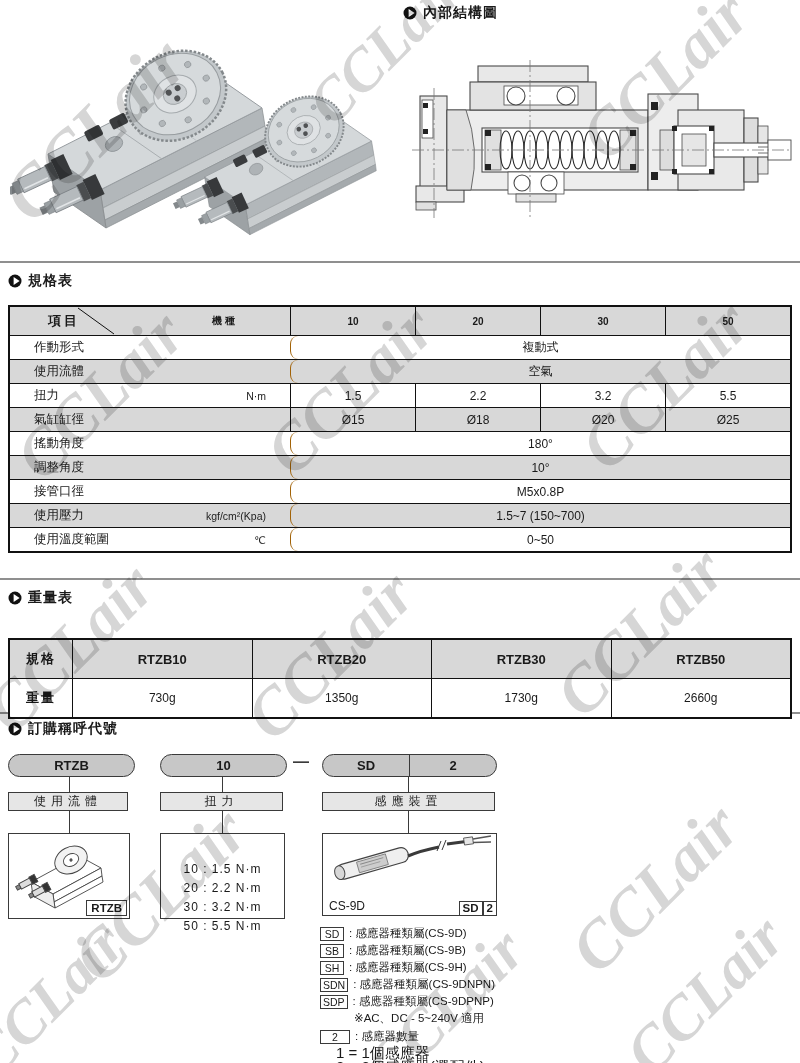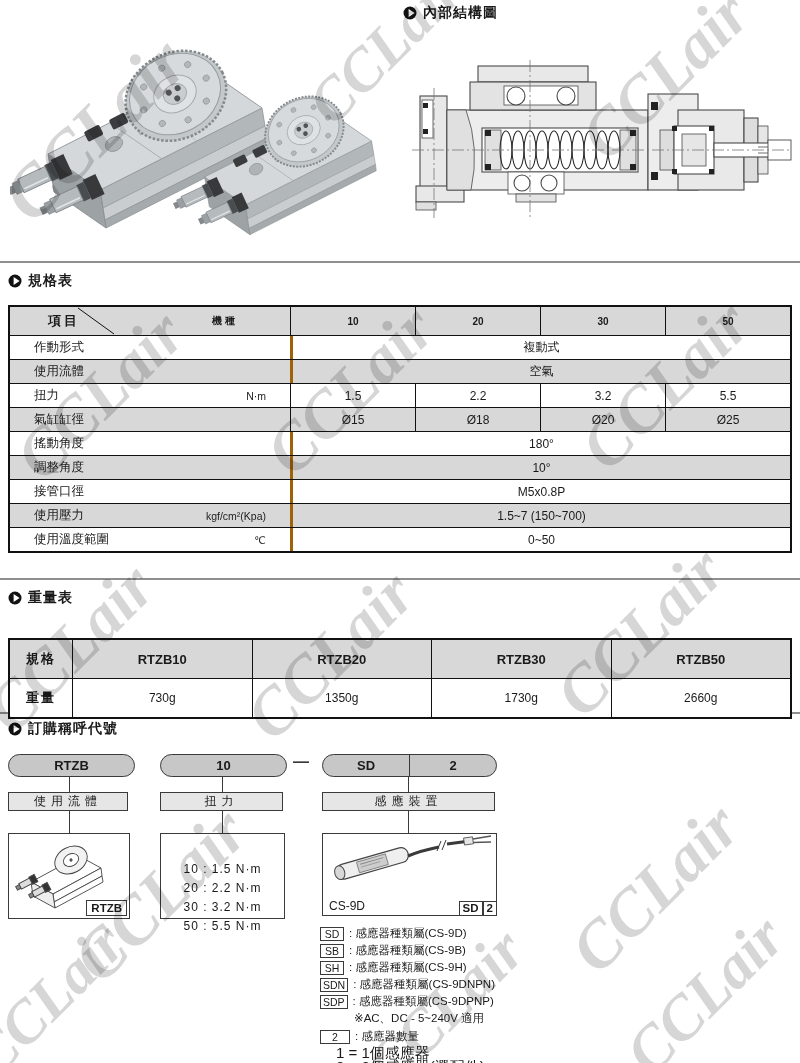--- a/index.html
+++ b/index.html
@@ -18,21 +18,21 @@
   .tbl{position:absolute;border:2px solid #111;background:#fff;z-index:10;}
   .spec{left:8px;top:305px;width:780px;}
   .trow{display:flex;height:23px;}
   .trow.head{height:28px;background:#d8d8d8;}
   .trow+.trow{border-top:1px solid #111;}
   .trow.g{background:#d8d8d8;}
   .cell{display:flex;align-items:center;justify-content:center;font-size:12px;}
   .cell.lab{width:280px;justify-content:space-between;padding:0 24px;box-sizing:border-box;
             font-size:12.5px;}
   .cell.v{flex:1;border-left:1px solid #111;}
-  .cell.sp{flex:4;border-left:3px solid #a16207;}
+  .cell.sp{flex:4;border-left:1px solid #a16207;border-radius:8px;}
   .unit{font-size:10.5px;color:#222;}
   .hfirst{position:relative;width:280px;box-sizing:border-box;display:flex;align-items:center;
           justify-content:space-between;padding:0 52px 0 38px;font-weight:700;font-size:13px;
           letter-spacing:3px;}
   .diag{position:absolute;left:0;top:0;}
   .hmod{font-weight:700;font-size:10px;}
   
   .wt{left:8px;top:622px;width:780px;margin-top:16px;}
   .wrow{display:flex;height:38px;}
   .wrow+.wrow{border-top:1px solid #111;}

